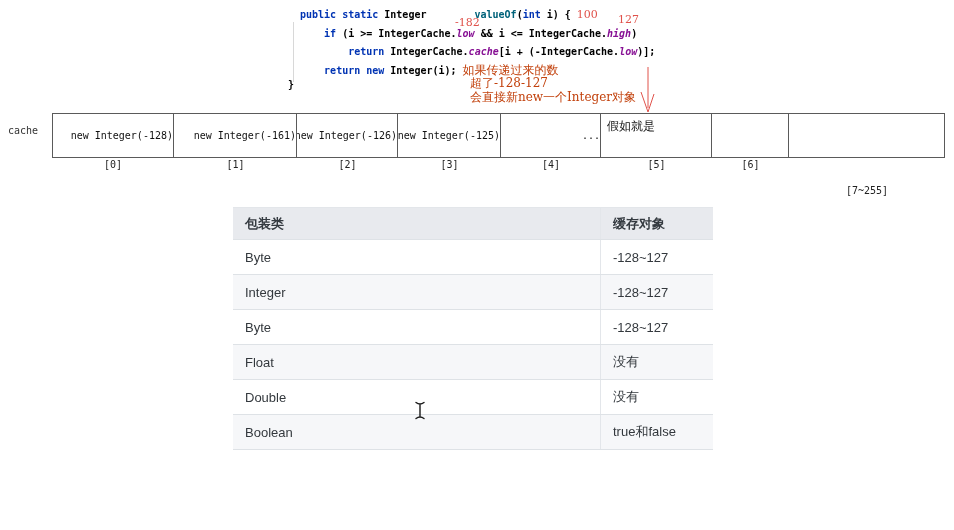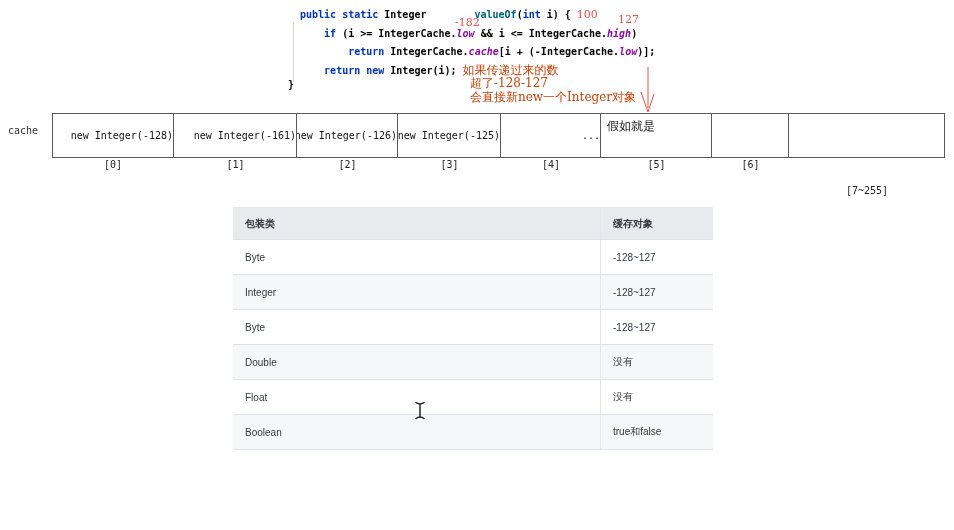--- a/index.html
+++ b/index.html
@@ -35,21 +35,21 @@
   .acell .atext{font-family:"DejaVu Sans Mono","Liberation Mono",monospace;font-size:10px;color:#111;white-space:pre;}
   .acell.special{flex-direction:column;align-items:flex-start;justify-content:flex-start;padding:5px 3px 0 6px;gap:28px;}
   .acell.special .cjk{font-family:"DejaVu Serif",serif;font-size:12px;color:#111;line-height:14px;}
   .acell.special .red{font-family:"DejaVu Sans Mono","Liberation Mono",monospace;font-size:10px;
                       color:#e0524b;margin-left:8px;line-height:13px;white-space:pre;}
   .array-indexes{position:absolute;left:52px;top:159px;display:flex;}
   .aidx{text-align:center;font-family:"DejaVu Sans Mono","Liberation Mono",monospace;font-size:10px;color:#222;}
 
   
   .wrapper-table{position:absolute;left:233px;top:207px;width:455px;border-collapse:collapse;
-                 font-family:"Liberation Sans",sans-serif;font-size:10px;color:#33383d;table-layout:fixed;}
+                 font-family:"Liberation Sans",sans-serif;font-size:13px;color:#33383d;table-layout:fixed;}
   .wrapper-table th{background:#e8eaee;color:#343a40;font-weight:bold;text-align:left;
                     height:31px;padding:0 0 0 12px;border-bottom:1px solid #dee2e6;border-top:1px solid #e3e6ea;}
   .wrapper-table td{height:34px;padding:0 0 0 12px;border-bottom:1px solid #dee2e6;margin-top:32px;}
   .wrapper-table th + th, .wrapper-table td + td{border-left:1px solid #e3e6ea;}
   .wrapper-table tbody tr:nth-child(even){background:#f6f7f9;}
   .col-wrapper{width:355px;}
   .col-cached{width:100px;}
 
   .cursor-svg{position:absolute;left:414px;top:401px;}
 </style>
@@ -128,25 +128,25 @@
         </tr>
         <tr>
           <td>Integer</td>
           <td>-128~127</td>
         </tr>
         <tr>
           <td>Byte</td>
           <td>-128~127</td>
         </tr>
         <tr>
-          <td>Double</td>
+          <td>Float</td>
           <td>没有</td>
         </tr>
         <tr>
-          <td>Float</td>
+          <td>Double</td>
           <td>没有</td>
         </tr>
         <tr>
           <td>Boolean</td>
           <td>true和false</td>
         </tr>
       </tbody>
   </table>
 
   <svg class="cursor-svg" width="12" height="19" viewBox="0 0 12 19">

